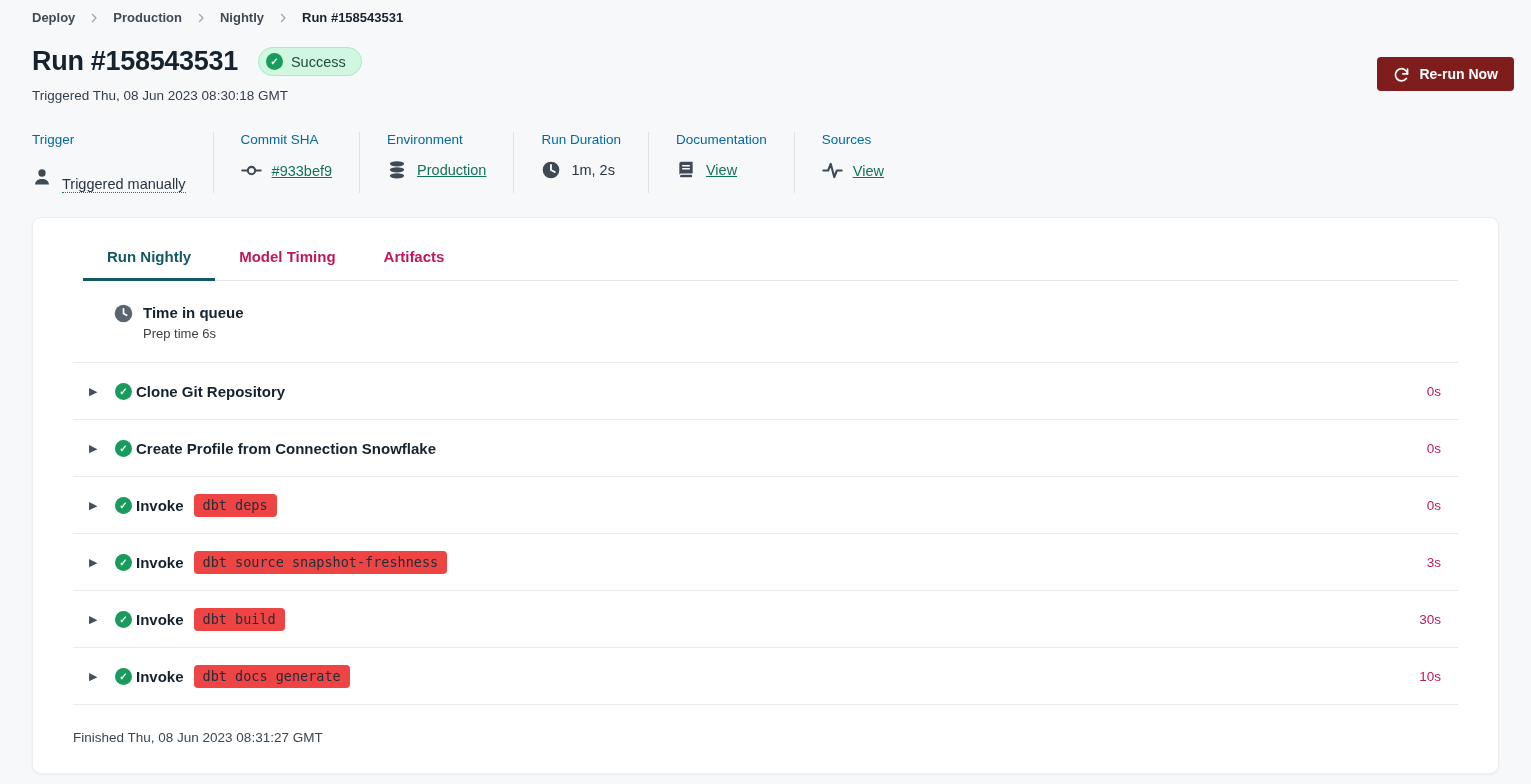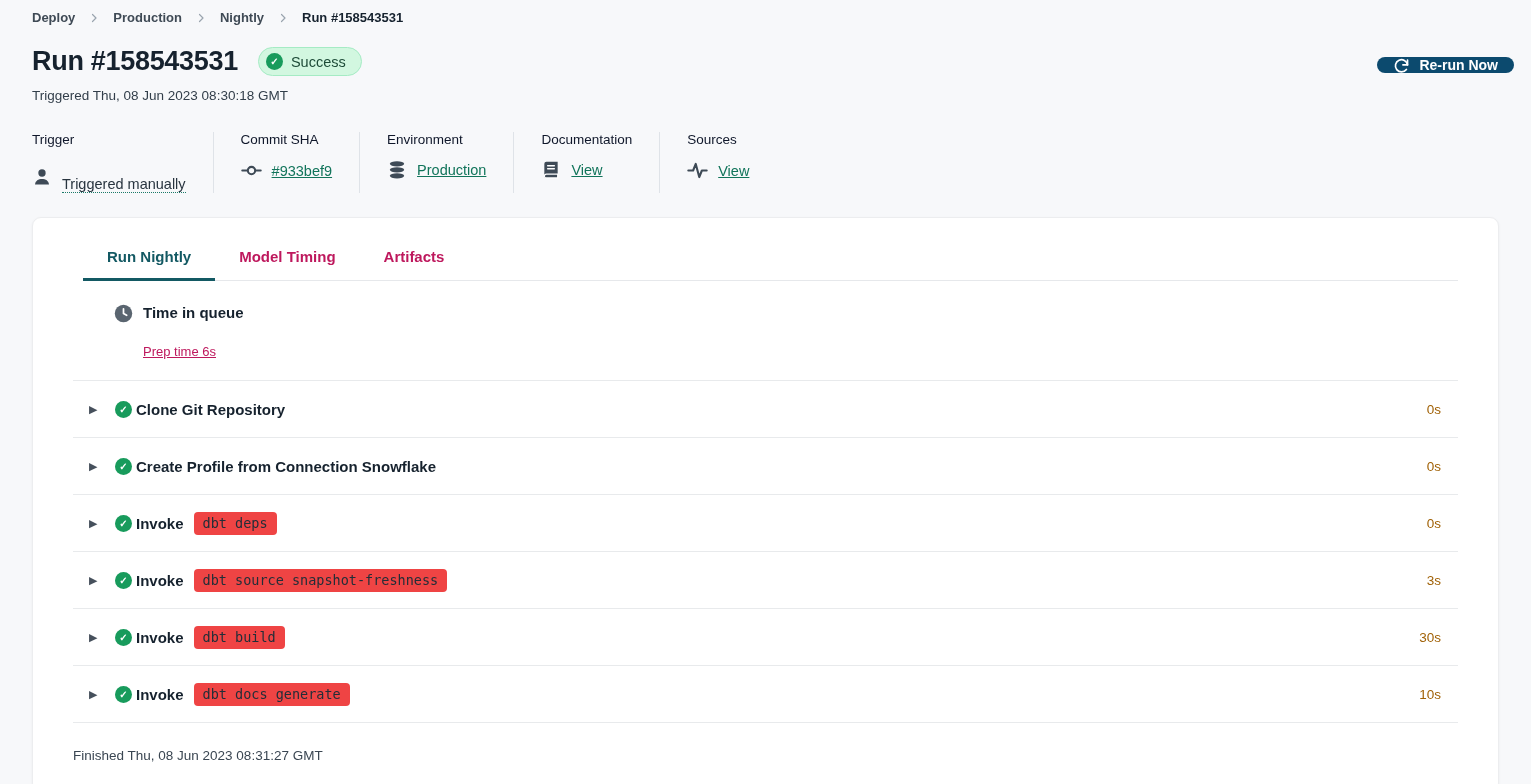--- a/index.html
+++ b/index.html
@@ -29,30 +29,30 @@
   .badge-check, .row-check {
     width:17px; height:17px; border-radius:50%; background:#189b5c;
     display:inline-flex; align-items:center; justify-content:center;
     color:#fff; font-size:10px; font-weight:700; flex:none;
   }
   .triggered { margin-top:11px; font-size:13.5px; color:#323e4a; }
 
   .rerun-btn {
     position:absolute; top:57px; right:17px;
     display:flex; align-items:center; gap:9px;
-    background:#0c4a6e; color:#fff; border:none; border-radius:12px;
-    height:16px; padding:0 16px; font-size:14px; font-weight:700;
+    background:#7f1d1d; color:#fff; border:none; border-radius:4px;
+    height:34px; padding:0 16px; font-size:14px; font-weight:700;
     font-family:"Liberation Sans", sans-serif; cursor:pointer;
   }
 
   
   .meta-row { display:flex; margin-top:29px; }
   .meta-col { padding-right:27px; margin-right:27px; border-right:1px solid #dfe3e8; }
   .meta-col:last-child { border-right:none; }
-  .meta-label { font-size:13.5px; color:#0f172a; }
+  .meta-label { font-size:13.5px; color:#0369a1; }
   .meta-value { display:flex; align-items:center; gap:10px; margin-top:13px; font-size:14.5px; color:#28343f; }
   .meta-value .micon { display:flex; align-items:center; }
   .meta-link { color:#11745a; text-decoration:underline; cursor:pointer; }
   .dotted-u { border-bottom:1.5px dotted #1b7a68; cursor:default;margin-top:16px; }
 
   
   .card {
     margin-top:24px; background:#fff; border:1px solid #ecedef; border-radius:9px;
     box-shadow:0 1px 3px rgba(22,34,46,.05);
     padding:18px 40px 28px;
@@ -61,32 +61,32 @@
   .tab {
     padding:12px 24px 13px; font-size:15px; font-weight:700; color:#be185d;
     border-bottom:3px solid transparent; margin-bottom:-1px; cursor:pointer;
   }
   .tab.active { color:#135963; border-bottom-color:#135963; }
 
   .queue { display:flex; align-items:flex-start; padding:23px 0 20px; }
   .queue-icon { margin-left:41px; flex:none; display:flex; }
   .queue-text { margin-left:10px; }
   .queue-title { font-size:15px; font-weight:700; color:#16222e; }
-  .queue-link { display:inline-block; margin-top:23px; font-size:13px; color:#be185d; text-decoration:underline; cursor:pointer; }
+  .queue-link { display:inline-block; margin-top:5px; font-size:13px; color:#404040; cursor:pointer; }
 
   .step-row { display:flex; align-items:center; height:57px; border-top:1px solid #e8eaec; cursor:pointer; }
   .expander { margin-left:16px; width:12px; font-size:11px; color:#46505c; flex:none; }
   .step-row .row-check { margin-left:14px; }
   .step-label { margin-left:4px; font-size:15px; font-weight:700; color:#16222e; }
   .code-chip {
     margin-left:10px; font-family:"DejaVu Sans Mono","Liberation Mono",monospace;
     font-size:13.5px; color:#232e38; background:#ef4444; border-radius:4px; padding:3px 9px 4px;
   }
   .code-chip:empty { display:none; }
-  .duration { margin-left:auto; margin-right:17px; font-size:13.5px; color:#a16207; }
+  .duration { margin-left:auto; margin-right:17px; font-size:13.5px; color:#be185d; }
 
   .card-footer { border-top:1px solid #e8eaec; padding-top:25px; font-size:13.5px; color:#3a4652; }
 
   svg { display:block; }
 </style>
 </head>
 <body>
 
 <div class="page">
 
@@ -167,20 +167,32 @@
             <svg width="20" height="20" viewBox="0 0 24 24" fill="#3e4a56">
               <ellipse cx="12" cy="4.6" rx="8.6" ry="3.1"></ellipse>
               <ellipse cx="12" cy="11.8" rx="8.6" ry="3.1"></ellipse>
               <ellipse cx="12" cy="19" rx="8.6" ry="3.1"></ellipse>
             </svg>
           </span>
         <a class="meta-link">Production</a>
       </div>
     </div>
 
+    <div class="meta-col">
+      <div class="meta-label">Run Duration</div>
+      <div class="meta-value">
+        <span class="micon">
+            <svg width="20" height="20" viewBox="0 0 24 24">
+              <circle cx="12" cy="12" r="10" fill="#3e4a56"></circle>
+              <polyline points="12 6 12 12 16.5 14.4" fill="none" stroke="#ffffff" stroke-width="2.2" stroke-linecap="round" stroke-linejoin="round"></polyline>
+            </svg>
+          </span>
+        <span>1m, 2s</span>
+      </div>
+    </div>
 
     <div class="meta-col">
       <div class="meta-label">Documentation</div>
       <div class="meta-value">
         <span class="micon">
             <svg width="20" height="20" viewBox="0 0 24 24">
               <path d="M4 4.5A2.5 2.5 0 0 1 6.5 2H20v17.5H6.5A2.5 2.5 0 0 0 4 21z" fill="#3e4a56"></path>
               <path d="M4 19.5A2.5 2.5 0 0 1 6.5 17H20v4.5H6.5A2.5 2.5 0 0 1 4 19.5z" fill="#3e4a56" stroke="#ffffff" stroke-width="1.4"></path>
               <line x1="8" y1="7" x2="16" y2="7" stroke="#ffffff" stroke-width="1.8" stroke-linecap="round"></line>
               <line x1="8" y1="10.5" x2="16" y2="10.5" stroke="#ffffff" stroke-width="1.8" stroke-linecap="round"></line>

